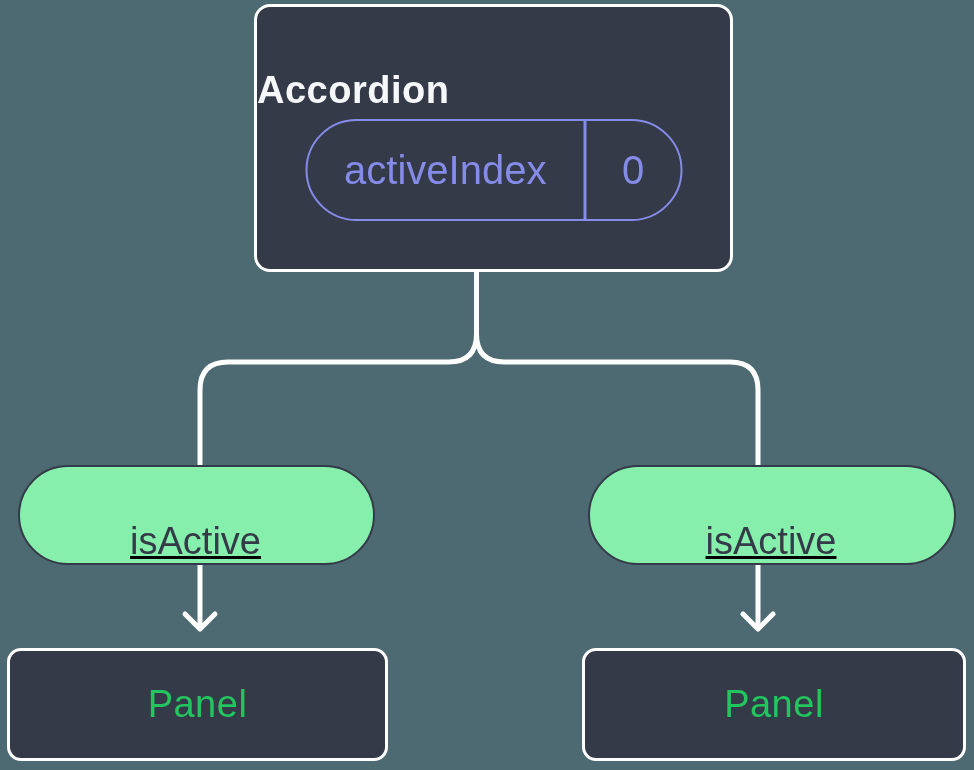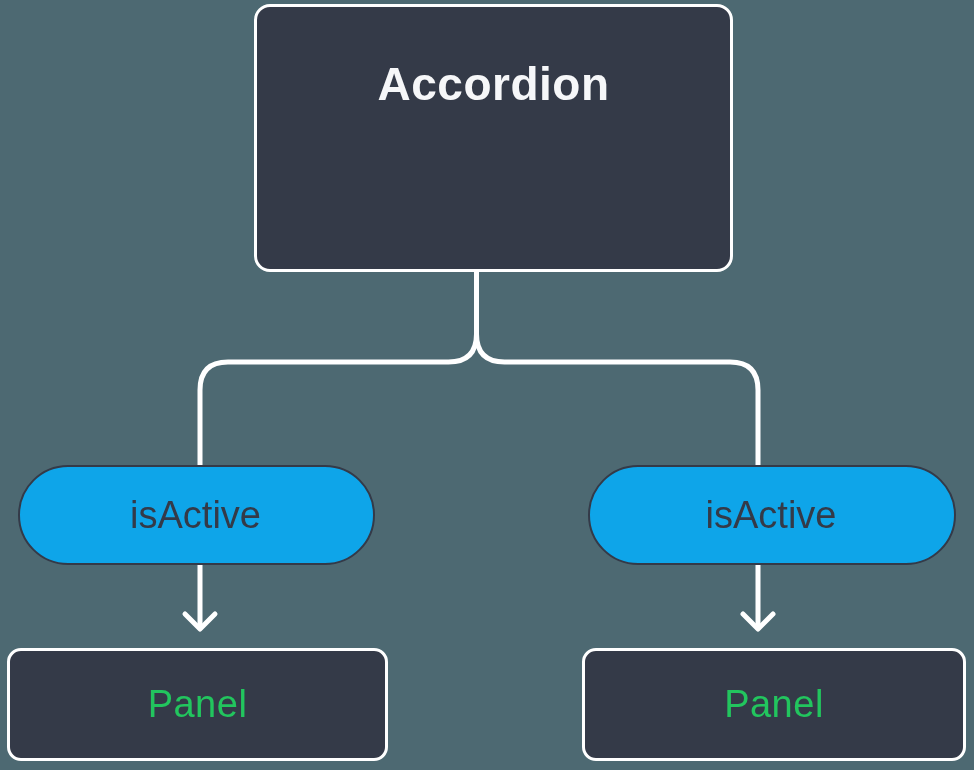--- a/index.html
+++ b/index.html
@@ -30,25 +30,24 @@
   .root-node {
     left: 254px;
     top: 4px;
     width: 479px;
     height: 268px;
     border-radius: 16px;
     z-index: 2;
   }
   .root-title {
     position: absolute;
-    top: 50px;
+    top: 62px;
     left: 0;
     width: 100%;
-    text-align: center;
-    font-size: 46px;
+    font-size: 38px;
     font-weight: 600;
     letter-spacing: 0.5px;
     color: #F6F7F9;
   }
   .state-pill {
     position: absolute;
     top: 112px;
     left: 50%;
     transform: translateX(-50%);
     width: 377px;
@@ -71,28 +70,29 @@
   .state-pill .section.name { flex: 1; }
   .state-pill .section.value { width: 94px; }
   .state-pill .divider {
     width: 2.5px;
     background: #858BE8;
   }
   .prop-pill {
     position: absolute;
     top: 465px;
     height: 100px;
-    background: #0ea5e9;
+    background: #86efac;
     border: 2px solid #343A48;
     border-radius: 999px;
     box-sizing: border-box;
     display: flex;
-    align-items: center;
+    align-items: flex-end;
     overflow: hidden;
     z-index: 2;
+    text-decoration: underline;
   }
   .prop-pill .section {
     display: flex;
     align-items: center;
     justify-content: center;
     color: #343A48;
     font-size: 38px;
     font-weight: 400;
   }
   .prop-pill .section.name { flex: 1; }
@@ -129,20 +129,25 @@
     <g fill="none" stroke="#FFFFFF" stroke-width="5" stroke-linecap="round" stroke-linejoin="round">
       <path d="M 476.5 270 L 476.5 334 Q 476.5 362 448.5 362 L 228 362 Q 200 362 200 390 L 200 628"></path>
       <path d="M 476.5 270 L 476.5 334 Q 476.5 362 504.5 362 L 730 362 Q 758 362 758 390 L 758 628"></path>
       <polyline points="185,614 200,629 215,614"></polyline>
       <polyline points="743,614 758,629 773,614"></polyline>
     </g>
   </svg>
 
   <div class="node root-node">
     <div class="root-title">Accordion</div>
+    <div class="state-pill">
+      <div class="section name">activeIndex</div>
+      <div class="divider"></div>
+      <div class="section value">0</div>
+    </div>
   </div>
 
   <div class="prop-pill left">
     <div class="section name">isActive</div>
     <div class="divider"></div>
   </div>
 
   <div class="prop-pill right">
     <div class="section name">isActive</div>
     <div class="divider"></div>

